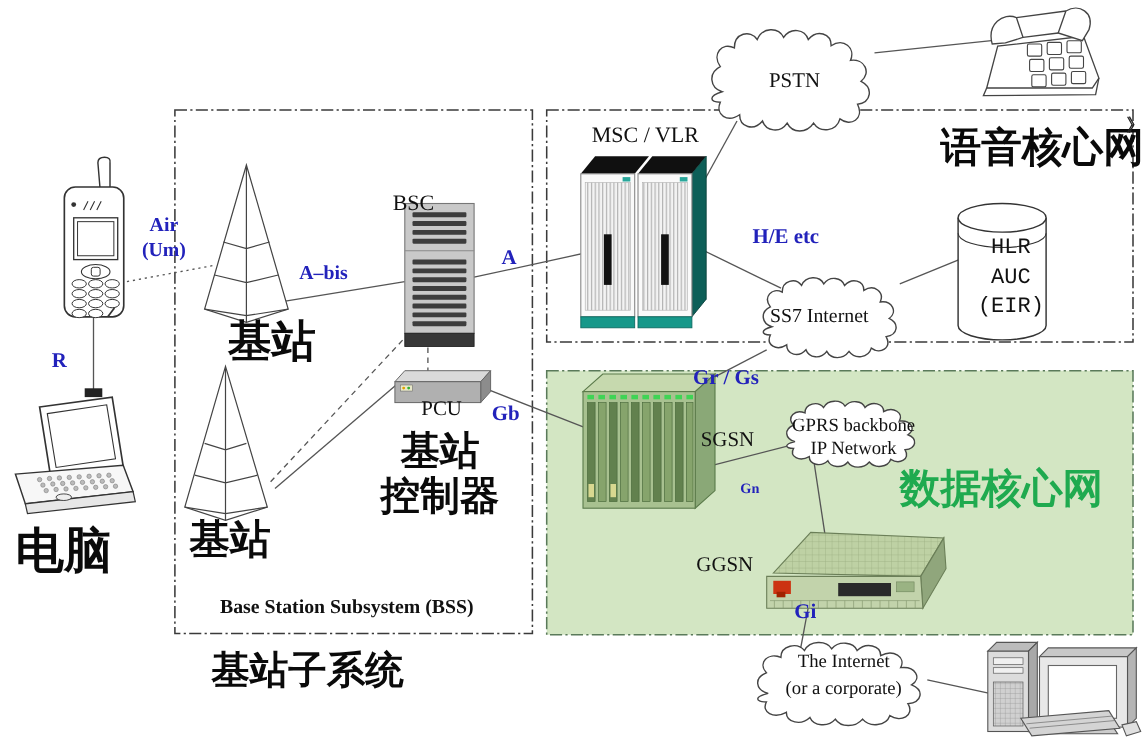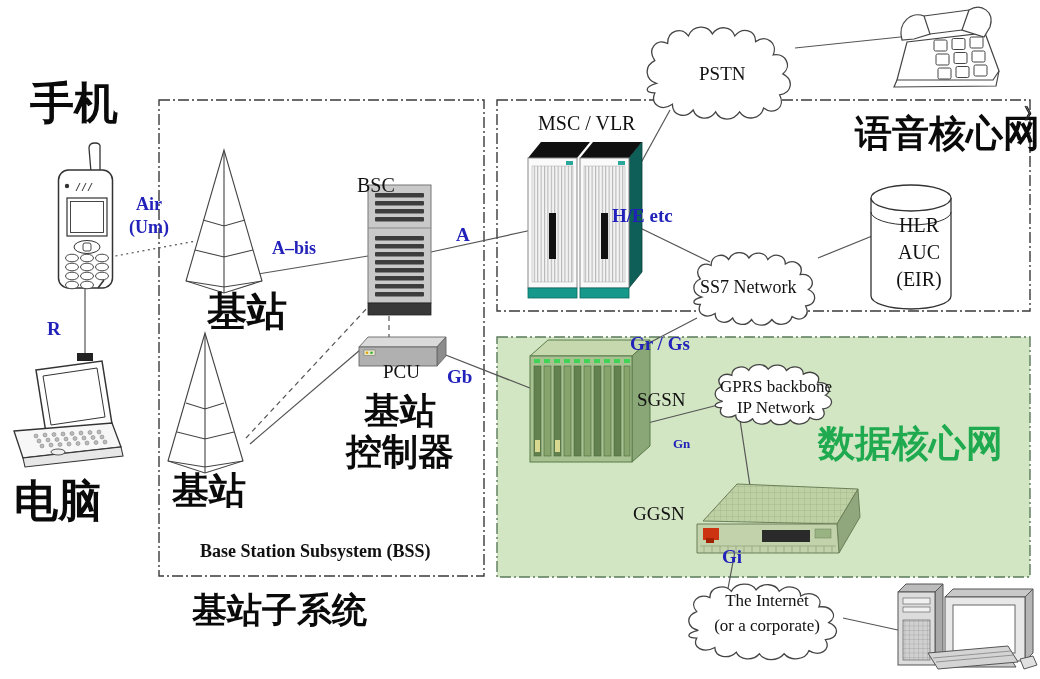--- a/index.html
+++ b/index.html
@@ -266,38 +266,37 @@
     <path d="M1025,597 L1033,589 L1033,653 L1025,661 Z" fill="#b5b5b5"></path>
     <rect x="945" y="597" width="80" height="64" fill="#e8e8e8"></rect>
     <rect x="953" y="605" width="62" height="48" fill="#ffffff" stroke="#666"></rect>
     <path d="M958,661 L1012,661 L1016,667 L954,667 Z" fill="#cccccc"></path>
     <path d="M928,653 L1008,646 L1018,662 L938,669 Z" fill="#d4d4d4"></path>
     <path d="M933,658 L1011,651 M936,662 L1014,655" stroke="#777" stroke-width="0.7" fill="none"></path>
     <path d="M1020,659 L1033,656 L1037,665 L1024,669 Z" fill="#e0e0e0"></path>
   </g>
 </svg>
 
-  <div class="lbl zh" style="left:30px;top:80px;font-size:44px;">手机</div>
   <div class="lbl zh" style="left:14px;top:478px;font-size:44px;">电脑</div>
   <div class="lbl zh" style="left:207px;top:290px;font-size:40px;">基站</div>
   <div class="lbl zh" style="left:172px;top:472px;font-size:37px;">基站</div>
   <div class="lbl zh center" style="left:320px;top:390px;width:160px;font-size:36px;line-height:1.15;">
     <span style="display:block;">基站</span>
     <span style="display:block;">控制器</span>
   </div>
   <div class="lbl zh" style="left:192px;top:592px;font-size:35px;">基站子系统</div>
   <div class="lbl zh" style="left:855px;top:115px;font-size:37px;">语音核心网</div>
   <div class="lbl zh green-title" style="left:818px;top:425px;font-size:37px;">数据核心网</div>
 
   <div class="lbl serif" style="left:357px;top:175px;font-size:20px;">BSC</div>
   <div class="lbl serif" style="left:383px;top:362px;font-size:19px;">PCU</div>
   <div class="lbl serif" style="left:538px;top:113px;font-size:20px;">MSC / VLR</div>
   <div class="lbl serif" style="left:699px;top:64px;font-size:19px;">PSTN</div>
-  <div class="lbl serif" style="left:700px;top:278px;font-size:18px;">SS7 Network</div>
-  <div class="lbl serif center" style="left:871px;top:212px;width:96px;font-size:20px;line-height:1.35;">
+  <div class="lbl serif" style="left:700px;top:278px;font-size:18px;">SS7 Internet</div>
+  <div class="lbl serif center" style="left:871px;top:212px;width:96px;font-size:20px;line-height:1.35;font-family:Liberation Mono, monospace;">
     <span style="display:block;">HLR</span>
     <span style="display:block;">AUC</span>
     <span style="display:block;">(EIR)</span>
   </div>
   <div class="lbl serif" style="left:637px;top:390px;font-size:19px;">SGSN</div>
   <div class="lbl serif" style="left:633px;top:504px;font-size:19px;">GGSN</div>
   <div class="lbl serif center" style="left:712px;top:376px;width:128px;font-size:17px;line-height:1.25;">
     <span style="display:block;">GPRS backbone</span>
     <span style="display:block;">IP Network</span>
   </div>
@@ -307,20 +306,20 @@
   </div>
   <div class="lbl serif" style="left:200px;top:542px;font-size:18px;font-weight:bold;">Base Station Subsystem (BSS)</div>
 
   <div class="lbl blue center" style="left:118px;top:193px;width:62px;font-size:18px;line-height:1.3;text-align:center;">
     <span style="display:block;">Air</span>
     <span style="display:block;">(Um)</span>
   </div>
   <div class="lbl blue" style="left:47px;top:319px;font-size:19px;">R</div>
   <div class="lbl blue" style="left:272px;top:239px;font-size:18px;">A–bis</div>
   <div class="lbl blue" style="left:456px;top:225px;font-size:19px;">A</div>
-  <div class="lbl blue" style="left:612px;top:206px;font-size:19px;">H/E etc</div>
+  <div class="lbl blue" style="left:684px;top:206px;font-size:19px;">H/E etc</div>
   <div class="lbl blue" style="left:630px;top:334px;font-size:19px;">Gr / Gs</div>
   <div class="lbl blue" style="left:447px;top:367px;font-size:19px;">Gb</div>
   <div class="lbl blue" style="left:673px;top:437px;font-size:13px;">Gn</div>
   <div class="lbl blue" style="left:722px;top:547px;font-size:19px;">Gi</div>
 
   <div class="lbl" style="left:1024px;top:106px;font-size:16px;color:#222;font-family:'DejaVu Sans',sans-serif;font-weight:bold;">》</div>
 </div>
 
 </body></html>

